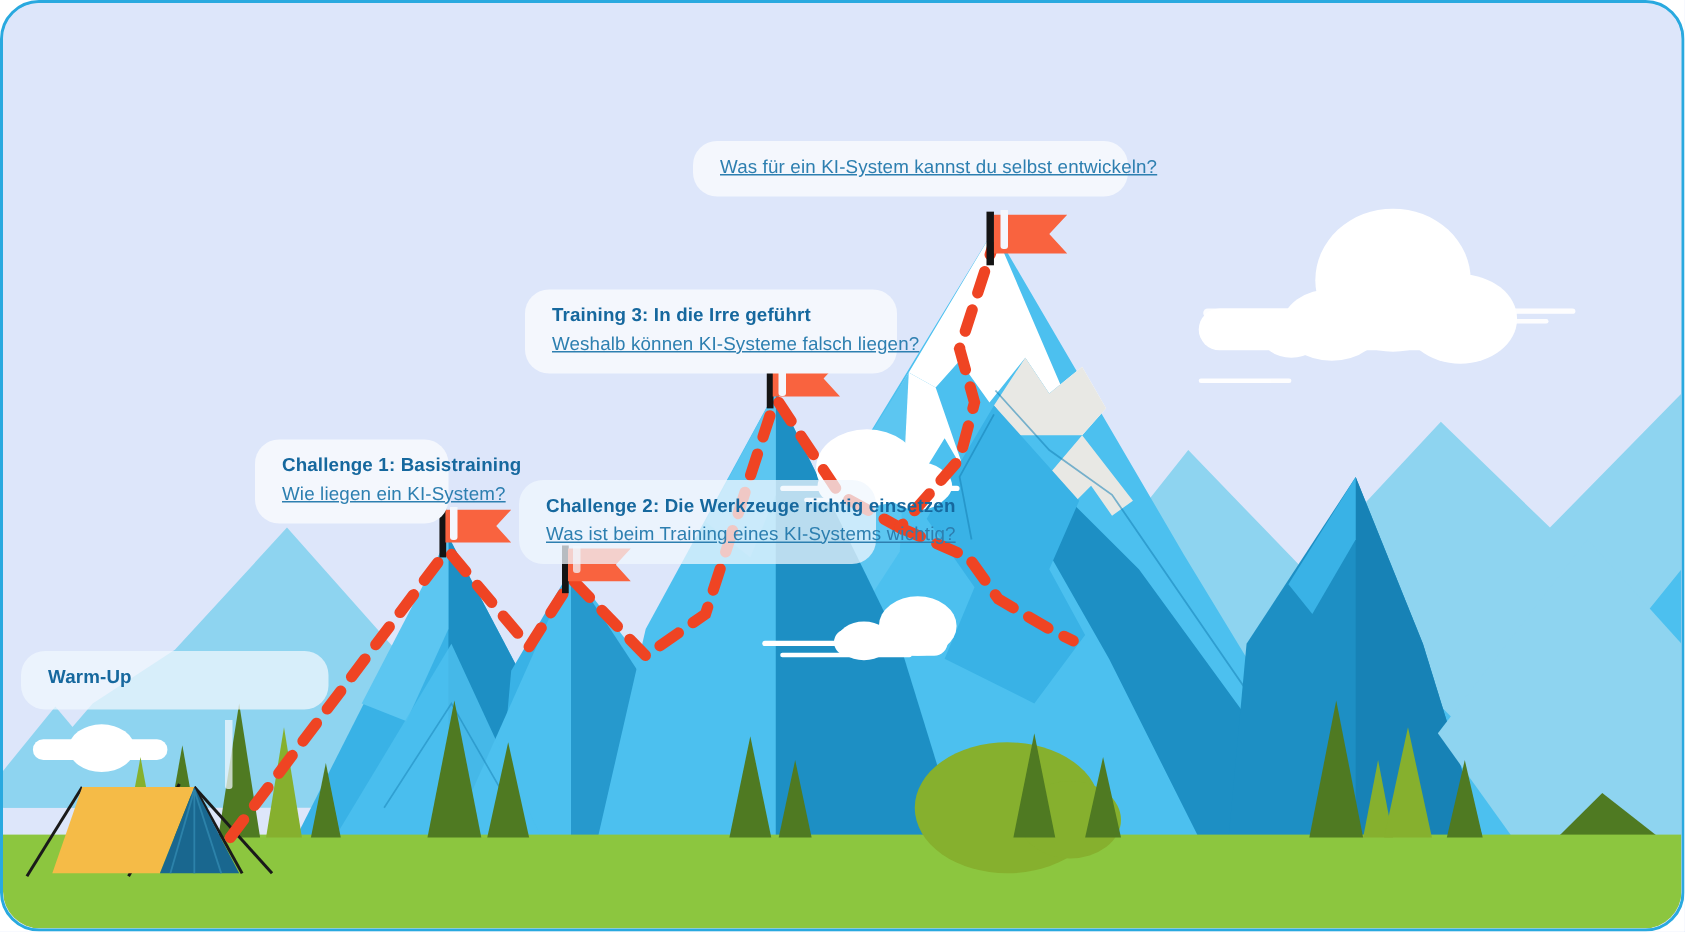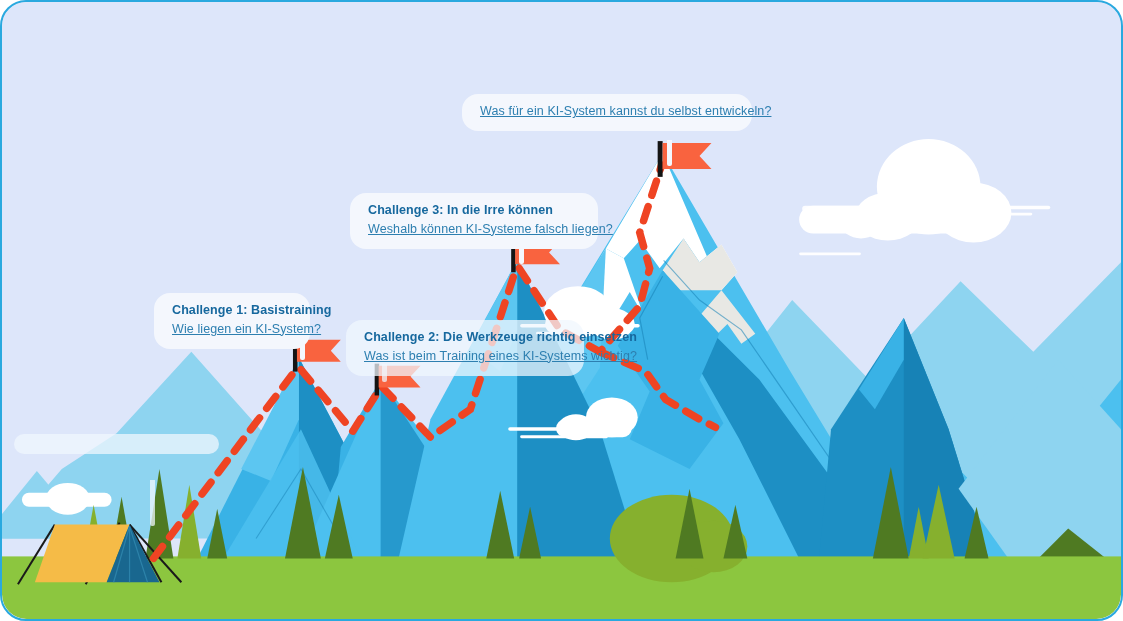--- a/index.html
+++ b/index.html
@@ -51,21 +51,21 @@
   .connector{
     position:absolute;
     background:#f4f7fd;
     width:5px;
     border-radius:0 0 2px 2px;
   }
   .connector.glassc{ background:rgba(240,247,253,0.74); }
 
   
   #co-warmup{ left:12px;  top:432px; width:205px; }
-  #co-c1    { left:152px; top:291px; width:156px; }
+  #co-c1    { left:168px; top:291px; width:129px; }
   #co-c2    { left:344px; top:318px; width:238px; }
   #co-c3    { left:348px; top:191px; width:248px; }
   #co-c4    { left:460px; top:92px;  width:290px; }
 
   #cn-warmup{ left:148px; top:478px; height:46px; }
   #cn-c1    { left:298px; top:336px; height:22px; }
   #cn-c2    { left:380px; top:362px; height:18px; }
   #cn-c3    { left:517px; top:236px; height:26px; }
   #cn-c4    { left:665px; top:138px; height:26px; }
 </style>
@@ -248,37 +248,38 @@
             <rect x="658" y="140" width="5" height="36" fill="#141414"></rect>
             <path d="M 663 142 L 712 142 L 700 155 L 712 168 L 663 168 Z" fill="#f9633f"></path>
           </g>
 
         </g>
       </svg>
     </div>
 
     <div class="connector glassc" id="cn-warmup"></div>
     <div class="callout glass" id="co-warmup">
+      <p class="c-title">Warm-Up</p>
     </div>
 
     <div class="connector" id="cn-c1"></div>
     <div class="callout solid" id="co-c1">
       <p class="c-title">Challenge 1: Basistraining</p>
       <p class="c-sub">Wie liegen ein KI-System?</p>
     </div>
 
     <div class="connector glassc" id="cn-c2"></div>
     <div class="callout glass" id="co-c2">
       <p class="c-title">Challenge 2: Die Werkzeuge richtig einsetzen</p>
       <p class="c-sub">Was ist beim Training eines KI-Systems wichtig?</p>
     </div>
 
     <div class="connector" id="cn-c3"></div>
     <div class="callout solid" id="co-c3">
-      <p class="c-title">Challenge 3: In die Irre können</p>
+      <p class="c-title">Training 3: In die Irre geführt</p>
       <p class="c-sub">Weshalb können KI-Systeme falsch liegen?</p>
     </div>
 
     <div class="connector" id="cn-c4"></div>
     <div class="callout solid" id="co-c4">
       <p class="c-sub">Was für ein KI-System kannst du selbst entwickeln?</p>
     </div>
 
   </div>
 </div>

